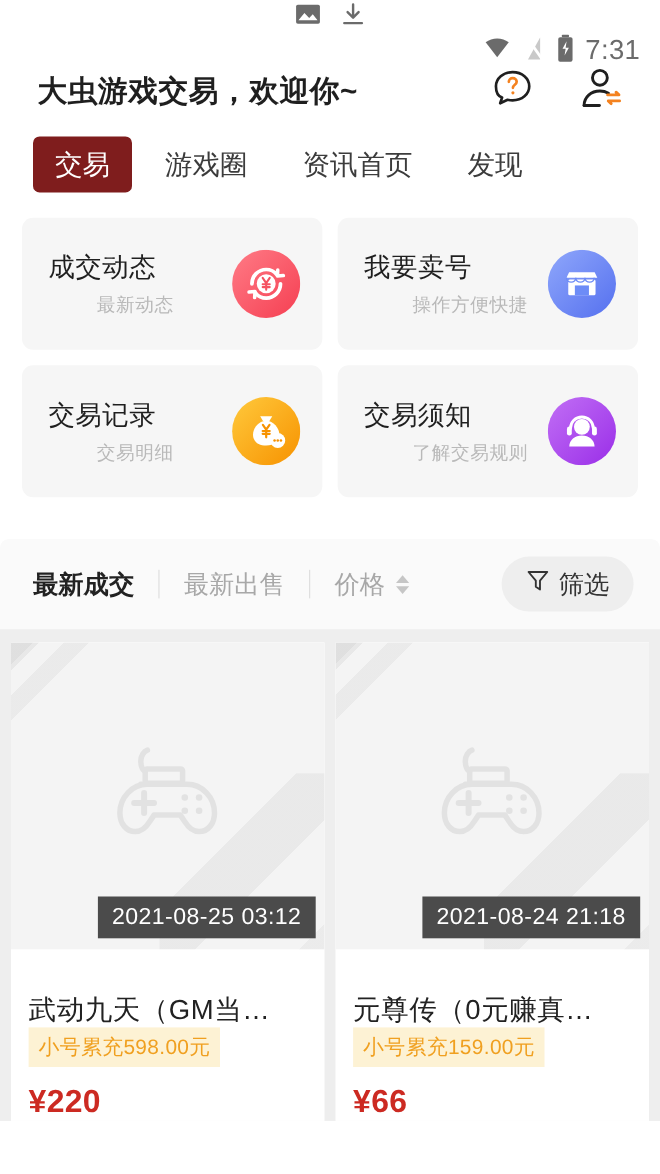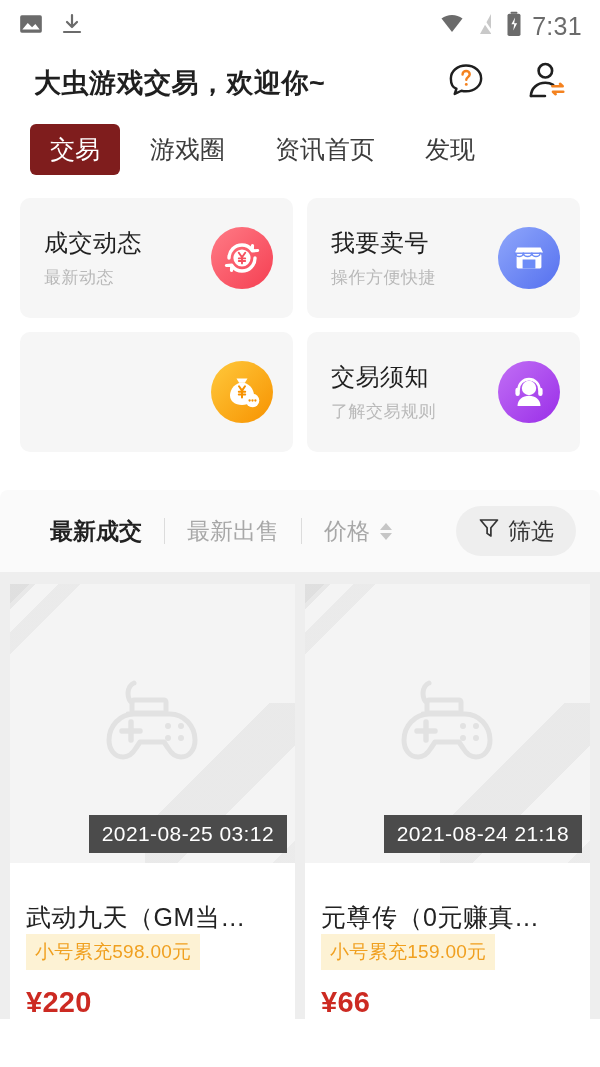--- a/index.html
+++ b/index.html
@@ -9,20 +9,21 @@
     font-family:"Liberation Sans", "DejaVu Sans", sans-serif;
     overflow:hidden;
   }
 
   
   .statusbar {
     height:52px; width:100%;
     display:flex; align-items:center;
     padding:0 18px;
     background:#ffffff;
+    flex-direction:column;
   }
   .sb-left { display:flex; align-items:center; gap:16px; }
   .sb-right { display:flex; align-items:center; gap:10px; margin-left:auto; }
   .sb-time {
     font-size:25px; color:#6b6b6b; letter-spacing:0.3px;
     font-family:"Liberation Sans", sans-serif;
   }
   .sb-icon { display:block; }
 
   
@@ -59,36 +60,36 @@
     gap:14px; padding:14px 20px 0 20px;
   }
   .card {
     background:#f6f6f6; border-radius:10px;
     height:120px;
     display:flex; align-items:center;
     padding:0 20px 0 24px;
   }
   .card-text { display:flex; flex-direction:column; gap:7px; }
   .card-title { font-size:24px; color:#1f1f1f; letter-spacing:0.5px; }
-  .card-sub { font-size:17px; color:#b9b9b9; letter-spacing:0.5px; }
+  .card-sub { font-size:17px; color:#b9b9b9; letter-spacing:0.5px;margin-left:44px; }
   .card-icon { margin-left:auto; width:62px; height:62px; flex:0 0 62px; }
 
   
   .filter-spacer { height:38px; background:#ffffff; }
   .filterbar {
     height:82px; background:#fafafa;
     border-radius:8px 8px 0 0;
     display:flex; align-items:center;
     padding:0 24px 0 30px;
   }
   .f-item {
     font-size:23px; color:#a8a8a8; display:flex;
     align-items:center; gap:6px; white-space:nowrap;
   }
-  .f-item.active { color:#222222; font-weight:bold;margin-left:20px; }
+  .f-item.active { color:#222222; font-weight:bold; }
   .f-div {
     width:1px; height:26px; background:#dcdcdc; margin:0 22px;
   }
   .sort-arrows {
     display:inline-flex; flex-direction:column; gap:3px; margin-left:4px;
   }
   .arrow-up, .arrow-down {
     width:0;height:0;border-left:6px solid transparent;
     border-right:6px solid transparent;
   }
@@ -259,20 +260,24 @@
         <circle cx="31" cy="31" r="31" fill="url(#gBlue)"></circle>
         <path d="M17 25.5l2.4-5h23.2l2.4 5z" fill="#ffffff"></path>
         <rect x="18.6" y="27" width="24.8" height="14.5" rx="1.4" fill="#ffffff"></rect>
         <rect x="24.6" y="32.5" width="12.8" height="9" fill="#6d8cf7"></rect>
         <path d="M17 25.5c0 2.4 1.9 4 4.2 4s4.2-1.6 4.2-4M25.4 25.5c0 2.4 1.9 4 4.2 4s4.2-1.6 4.2-4M33.8 25.5c0 2.4 1.9 4 4.2 4s4.2-1.6 4.2-4" fill="none" stroke="#6d8cf7" stroke-width="1.3"></path>
       </svg>
     </div>
   </div>
 
   <div class="card">
+    <div class="card-text">
+      <div class="card-title">交易记录</div>
+      <div class="card-sub">交易明细</div>
+    </div>
     <div class="card-icon">
       <svg width="62" height="62" viewBox="0 0 62 62">
         <defs>
             <linearGradient id="gOrange" x1="0" y1="0" x2="1" y2="1">
           <stop offset="0" stop-color="#ffc93c"></stop>
               <stop offset="1" stop-color="#f79200"></stop>
             </linearGradient>
           </defs>
         <circle cx="31" cy="31" r="31" fill="url(#gOrange)"></circle>
         <path d="M25.5 17.5h11l-2.6 4.2h-5.8z" fill="#ffffff"></path>

